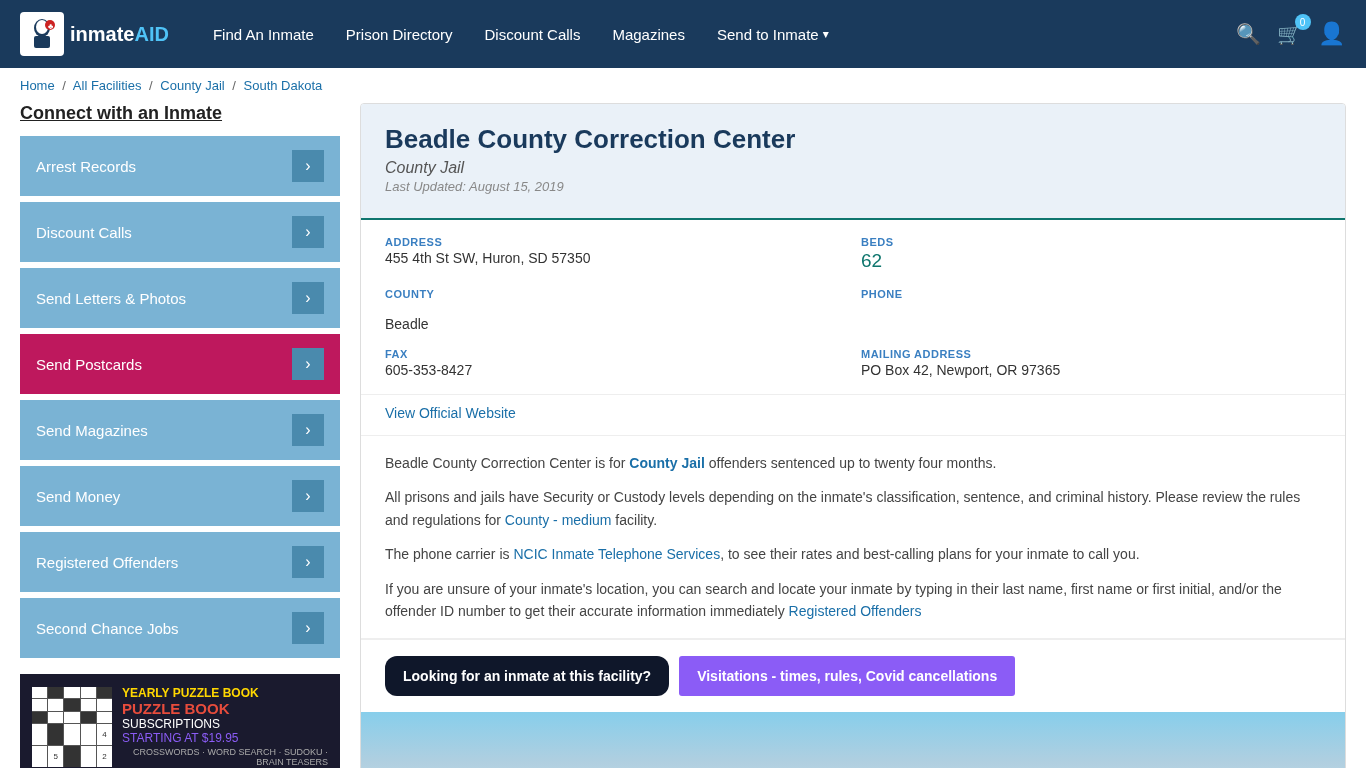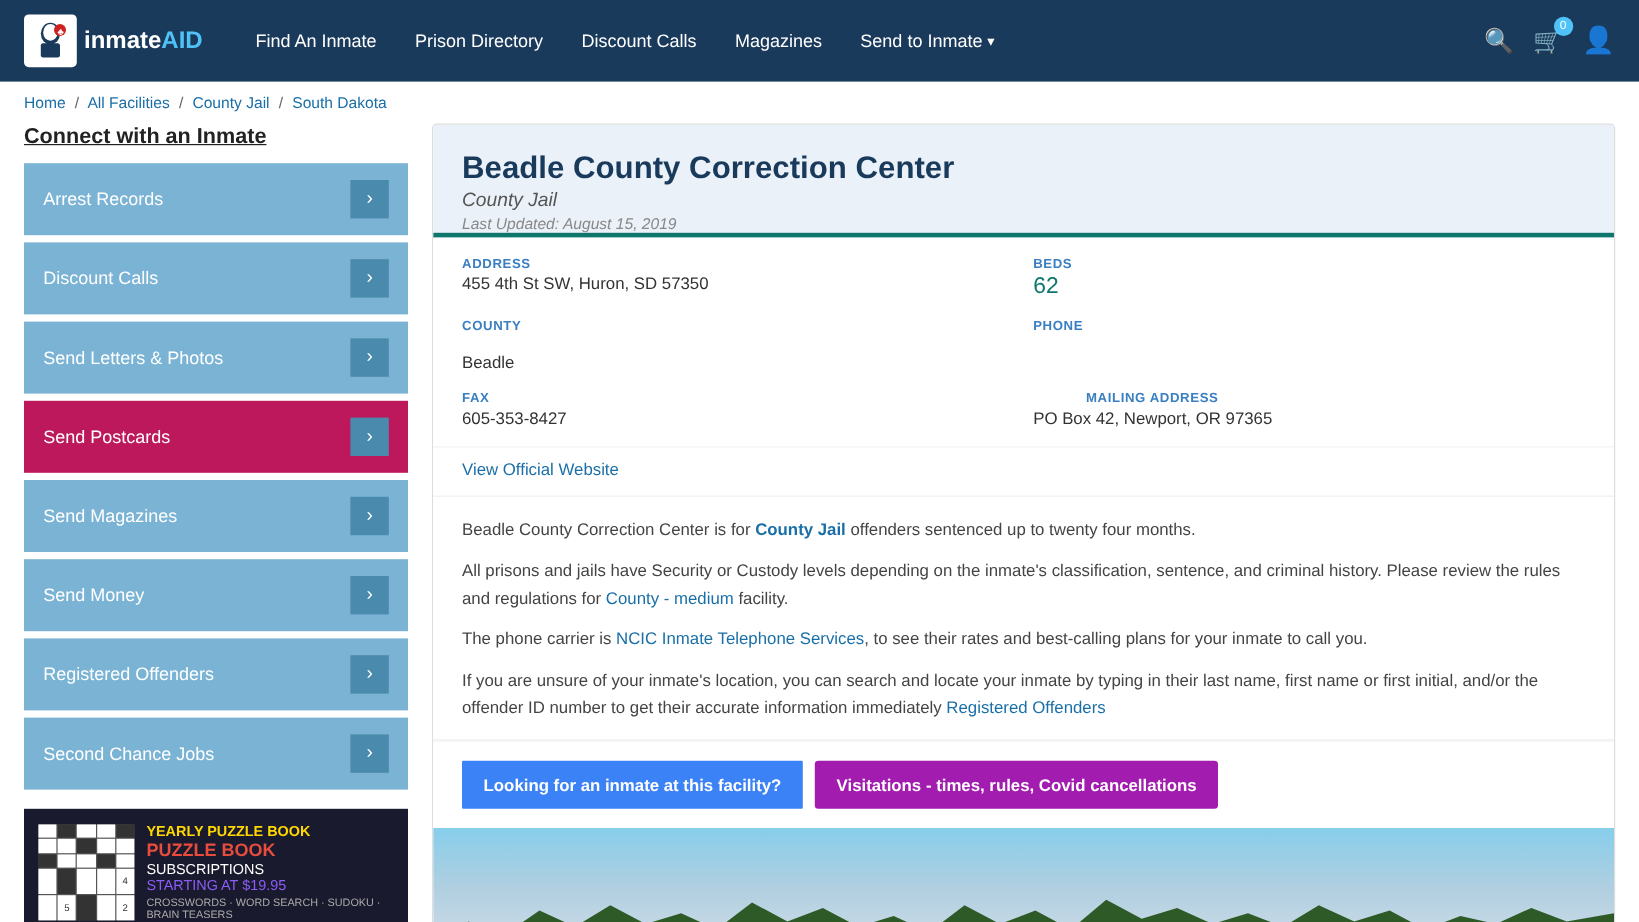--- a/index.html
+++ b/index.html
@@ -118,28 +118,28 @@
           <div style="background:#fff;font-size:8px;color:#333;display:flex;align-items:center;justify-content:center;">5</div>
           <div style="background:#333;"></div>
           <div style="background:#fff;"></div>
           <div style="background:#fff;font-size:8px;color:#333;display:flex;align-items:center;justify-content:center;">2</div>
       </div>
       <div>
         <div style="color:#ffd700;font-size:12px;font-weight:bold;">YEARLY PUZZLE BOOK</div>
         <div style="font-size:15px;font-weight:bold;color:#e74c3c;">PUZZLE BOOK</div>
         <div style="color:#fff;font-size:12px;">SUBSCRIPTIONS</div>
         <div style="color:#8b5cf6;font-size:12px;font-weight:normal;">STARTING AT $19.95</div>
-        <div style="color:#aaa;font-size:9px;margin-top:2px;">CROSSWORDS · WORD SEARCH · SUDOKU · BRAIN TEASERS</div>
+        <div style="color:#aaa;font-size:9px;margin-top:2px;text-align:right;">CROSSWORDS · WORD SEARCH · SUDOKU · BRAIN TEASERS</div>
       </div>
     </div>
   </div>
 
   <div style="flex:1;border:1px solid #ddd;border-radius:4px;overflow:hidden;">
 
-    <div style="background:#eaf1f8;padding:20px 24px 0 24px;border-bottom:4px solid #0f766e;">
+    <div style="background:#eaf1f8;padding:20px 24px 24px 24px;border-bottom:2px solid #0f766e;">
       <h1 style="font-size:26px;font-weight:bold;color:#1a3a5c;margin-bottom:4px;">Beadle County Correction Center</h1>
       <div style="font-size:16px;color:#555;font-style:italic;margin-bottom:2px;">County Jail</div>
       <div style="font-size:13px;color:#888;font-style:italic;">Last Updated: August 15, 2019</div>
     </div>
 
     <div style="display:grid;grid-template-columns:1fr 1fr;gap:16px;padding:16px 24px;border-bottom:1px solid #eee;background:#fff;">
       <div>
         <div style="color:#3a7fc1;font-size:11px;font-weight:bold;text-transform:uppercase;letter-spacing:0.5px;margin-bottom:2px;">ADDRESS</div>
         <div style="color:#333;font-size:14px;">455 4th St SW, Huron, SD 57350</div>
       </div>
@@ -152,21 +152,21 @@
         <div style="color:#333;font-size:14px;">Beadle</div>
       </div>
       <div>
         <div style="color:#3a7fc1;font-size:11px;font-weight:bold;text-transform:uppercase;letter-spacing:0.5px;margin-bottom:2px;">PHONE</div>
       </div>
       <div>
         <div style="color:#3a7fc1;font-size:11px;font-weight:bold;text-transform:uppercase;letter-spacing:0.5px;margin-bottom:2px;">FAX</div>
         <div style="color:#333;font-size:14px;">605-353-8427</div>
       </div>
       <div>
-        <div style="color:#3a7fc1;font-size:11px;font-weight:bold;text-transform:uppercase;letter-spacing:0.5px;margin-bottom:2px;margin-left:44px;">MAILING ADDRESS</div>
+        <div style="color:#3a7fc1;font-size:11px;font-weight:bold;text-transform:uppercase;letter-spacing:0.5px;margin-bottom:2px;">MAILING ADDRESS</div>
         <div style="color:#333;font-size:14px;">PO Box 42, Newport, OR 97365</div>
       </div>
     </div>
 
     <div style="padding:10px 24px 14px 24px;background:#fff;border-bottom:1px solid #eee;">
       <a style="color:#1a6fa8;text-decoration:none;font-size:14px;">View Official Website</a>
     </div>
 
     <div style="padding:16px 24px;background:#fff;line-height:1.6;border-bottom:1px solid #eee;">
       <p style="margin-bottom:12px;font-size:14px;color:#444;">
@@ -177,22 +177,22 @@
       </p>
       <p style="margin-bottom:12px;font-size:14px;color:#444;">
         <span>The phone carrier is </span><a style="color:#1a6fa8;text-decoration:none;">NCIC Inmate Telephone Services</a><span>, to see their rates and best-calling plans for your inmate to call you.</span>
       </p>
       <p style="margin-bottom:0;font-size:14px;color:#444;">
         <span>If you are unsure of your inmate's location, you can search and locate your inmate by typing in their last name, first name or first initial, and/or the offender ID number to get their accurate information immediately </span><a style="color:#1a6fa8;text-decoration:none;">Registered Offenders</a>
       </p>
     </div>
 
     <div style="display:flex;gap:10px;padding:16px 24px;background:#fff;border-top:1px solid #eee;">
-      <button style="padding:12px 18px;font-size:14px;font-weight:bold;border:none;cursor:pointer;border-radius:1px;color:#fff;background:#3b82f6;">Looking for an inmate at this facility?</button>
-      <button style="padding:12px 18px;font-size:14px;font-weight:bold;border:none;cursor:pointer;border-radius:3px;color:#fff;background:#a21caf;">Visitations - times, rules, Covid cancellations</button>
+      <button style="padding:12px 18px;font-size:14px;font-weight:bold;border:none;cursor:pointer;border-radius:12px;color:#fff;background:#0f172a;">Looking for an inmate at this facility?</button>
+      <button style="padding:12px 18px;font-size:14px;font-weight:bold;border:none;cursor:pointer;border-radius:3px;color:#fff;background:#8b5cf6;">Visitations - times, rules, Covid cancellations</button>
     </div>
 
     <div style="height:100px;overflow:hidden;position:relative;background:linear-gradient(180deg,#87ceeb 0%,#b0cfe0 50%,#d0dde8 100%);">
       <div style="position:absolute;bottom:0;width:100%;height:45px;background:#2d5a27;clip-path:polygon(0% 100%, 3% 50%, 6% 75%, 9% 30%, 12% 60%, 15% 20%, 18% 55%, 21% 35%, 24% 65%, 27% 15%, 30% 50%, 33% 25%, 36% 60%, 39% 40%, 42% 70%, 45% 20%, 48% 55%, 51% 30%, 54% 65%, 57% 10%, 60% 45%, 63% 25%, 66% 55%, 69% 35%, 72% 60%, 75% 20%, 78% 50%, 81% 30%, 84% 65%, 87% 40%, 90% 55%, 93% 25%, 96% 50%, 100% 35%, 100% 100%);"></div>
     </div>
   </div>
 
 </div>
 
 </body></html>

